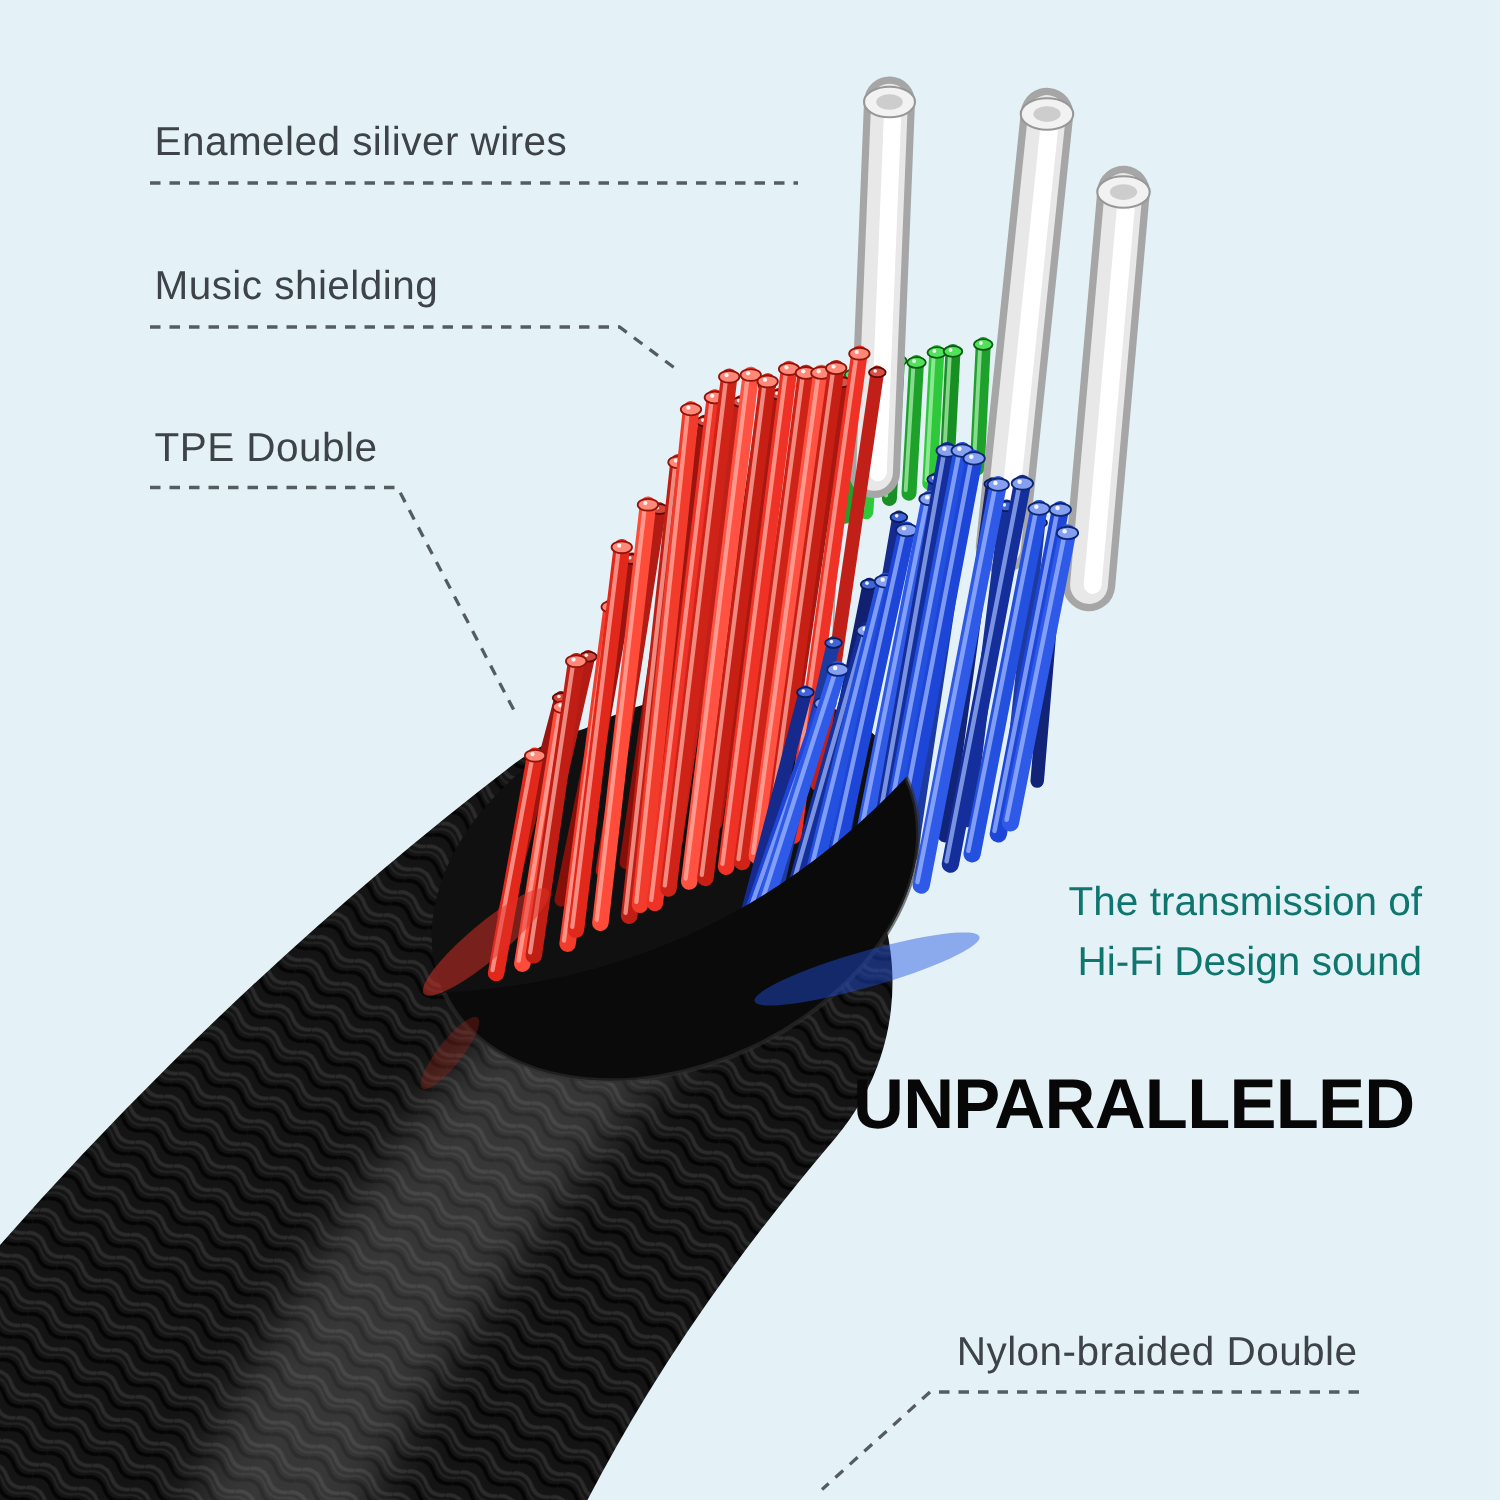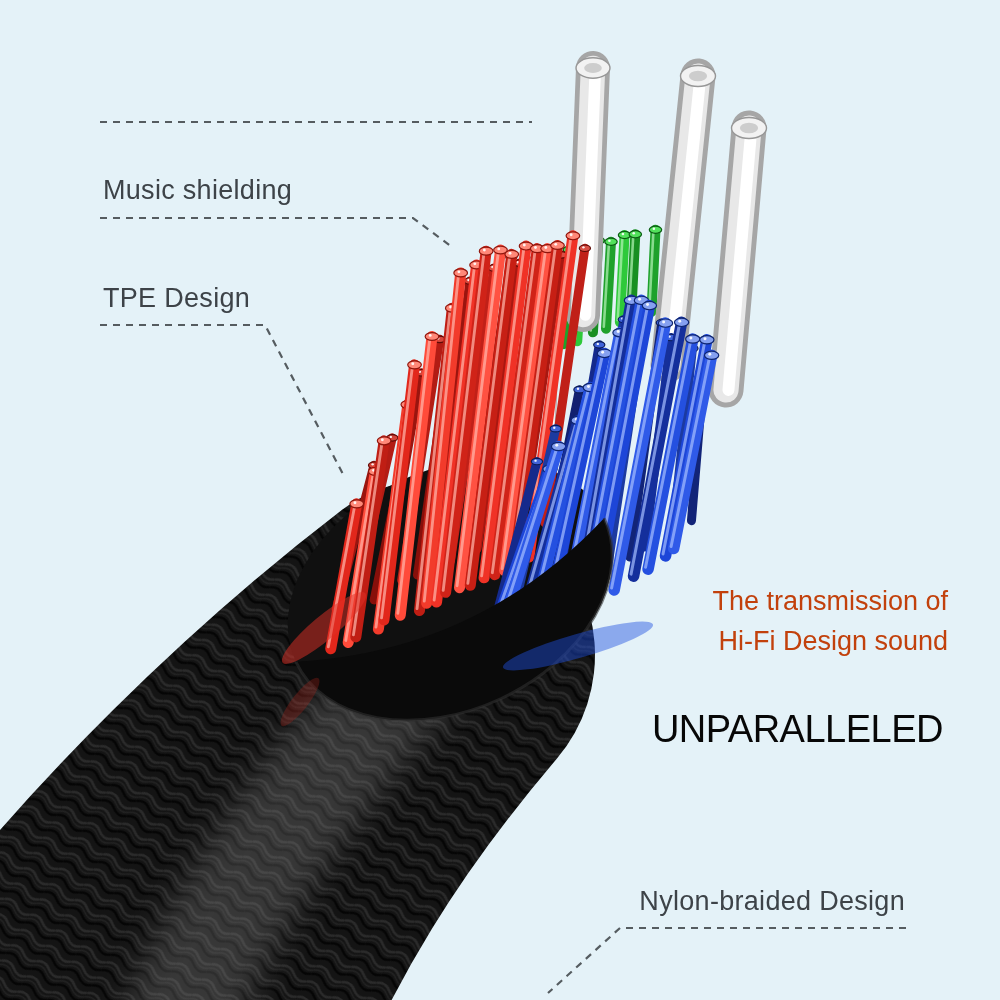--- a/index.html
+++ b/index.html
@@ -10,26 +10,26 @@
   }
   .stage{position:relative;width:1000px;height:1000px}
   #scene{position:absolute;left:0;top:0}
   .callout{
     position:absolute;font-size:27px;color:#3d4348;letter-spacing:.3px;white-space:nowrap;
   }
   #lbl-enameled{left:103px;top:79px}
   #lbl-double{left:103px;top:175px}
   #lbl-tpe{left:103px;top:283px}
   .mkline{
-    position:absolute;right:52px;text-align:right;font-size:27px;color:#c2410c;white-space:nowrap;
+    position:absolute;right:52px;text-align:right;font-size:27px;color:#0f766e;white-space:nowrap;
   }
   #mk1{top:586px}
   #mk2{top:626px}
   .headline{
-    position:absolute;right:57px;text-align:left;font-size:38px;font-weight:400;
+    position:absolute;right:57px;text-align:left;font-size:47px;font-weight:700;
     color:#070707;letter-spacing:-0.5px;white-space:nowrap;
   }
   #hl1{top:708px}
   #hl2{top:772px}
   #lbl-nylon{position:absolute;left:auto;right:95px;top:886px}
 </style>
 </head>
 <body style="background: rgb(228, 242, 248);">
 
 <div class="stage">
@@ -344,22 +344,23 @@
     </g>
 
     <g stroke="#555c60" stroke-width="2.2" stroke-dasharray="7 6" fill="none">
       <path d="M 100 122 H 532"></path>
       <path d="M 100 218 H 413 L 452 247"></path>
       <path d="M 100 325 H 265 L 345 478"></path>
       <path d="M 906 928 H 620 L 548 993"></path>
     </g>
   </svg>
 
+  <div class="callout" id="lbl-enameled">Enameled siliver wires</div>
   <div class="callout" id="lbl-double">Music shielding</div>
-  <div class="callout" id="lbl-tpe">TPE Design</div>
+  <div class="callout" id="lbl-tpe">TPE Double</div>
 
   <div class="mkline" id="mk1">The transmission of</div>
   <div class="mkline" id="mk2">Hi-Fi Design sound</div>
 
   <div class="headline" id="hl1">UNPARALLELED</div>
 
-  <div class="callout" id="lbl-nylon">Nylon-braided Design</div>
+  <div class="callout" id="lbl-nylon">Nylon-braided Double</div>
 </div>
 
 </body></html>

